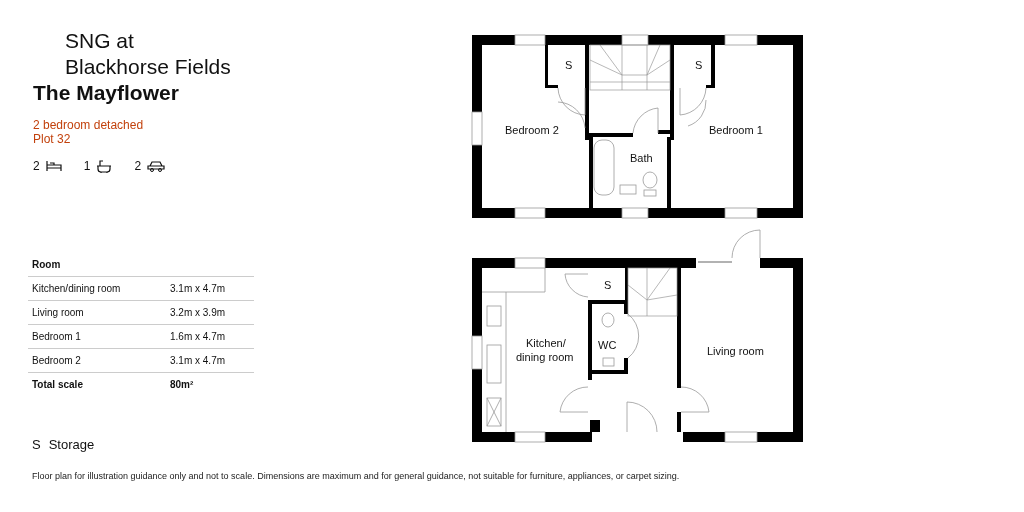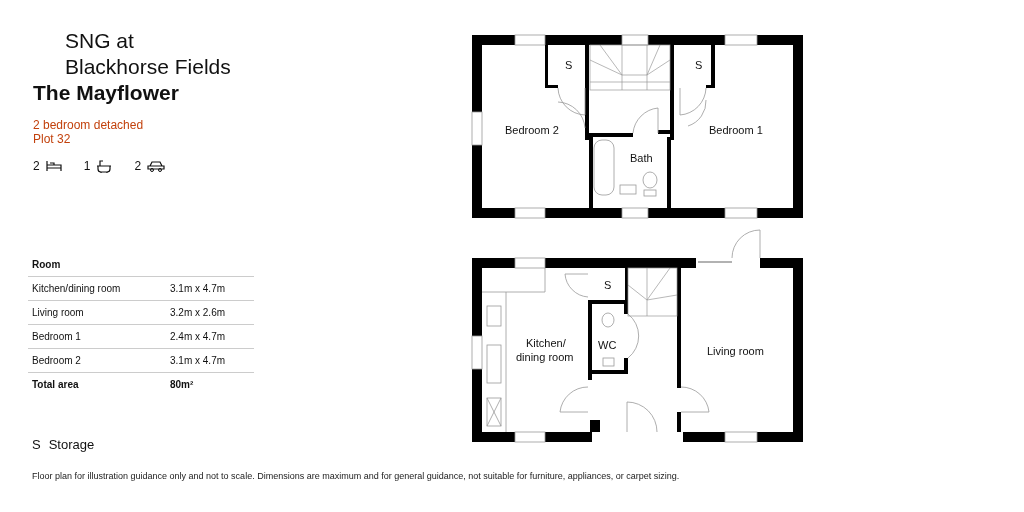--- a/index.html
+++ b/index.html
@@ -56,32 +56,32 @@
 </div>
 
 <div class="room-table">
   <div class="hdr">Room</div>
   <div class="row">
       <span class="n">Kitchen/dining room</span>
       <span>3.1m x 4.7m</span>
     </div>
   <div class="row">
       <span class="n">Living room</span>
-      <span>3.2m x 2.6m</span>
+      <span>3.2m x 3.9m</span>
     </div>
   <div class="row">
       <span class="n">Bedroom 1</span>
-      <span>2.4m x 4.7m</span>
+      <span>1.6m x 4.7m</span>
     </div>
   <div class="row">
       <span class="n">Bedroom 2</span>
       <span>3.1m x 4.7m</span>
     </div>
   <div class="row total">
-      <span class="n">Total area</span>
+      <span class="n">Total scale</span>
       <span>80m²</span>
     </div>
 </div>
 
 <div class="legend">
   <span class="k">S</span><span>Storage</span>
 </div>
 
 <div class="disclaimer">Floor plan for illustration guidance only and not to scale. Dimensions are maximum and for general guidance, not suitable for furniture, appliances, or carpet sizing.</div>
 

